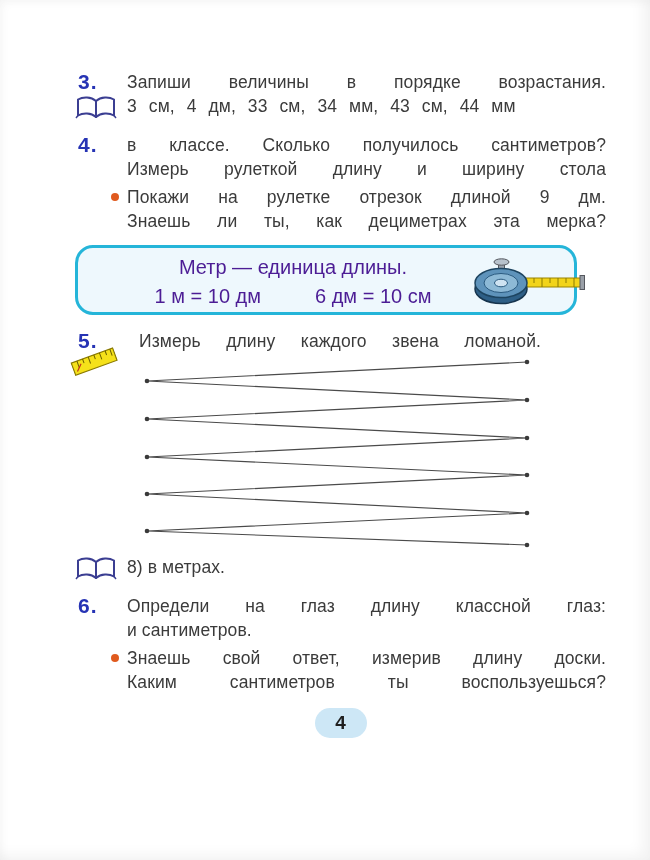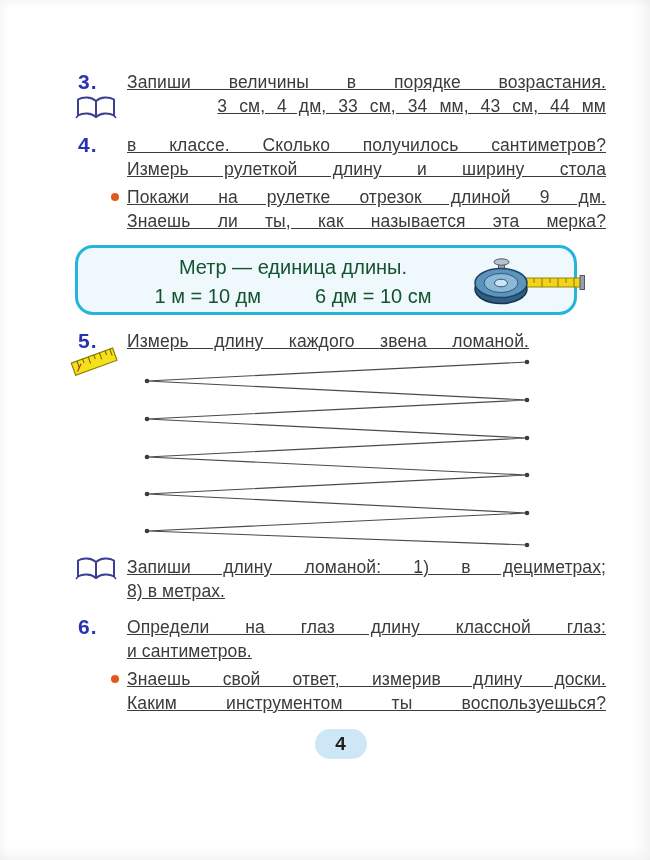--- a/index.html
+++ b/index.html
@@ -9,21 +9,21 @@
     box-sizing:border-box;
     padding:70px 44px 0 75px;
     background:#ffffff;
     font-family:"Liberation Sans","DejaVu Sans",sans-serif;
     color:#3b3b3b;
     box-shadow:inset -7px -5px 14px rgba(0,0,0,0.05), inset 3px 3px 8px rgba(0,0,0,0.03);
     overflow:hidden;
   }
   .row{display:flex;align-items:flex-start;}
   .gutter{flex:0 0 52px;width:52px;position:relative;min-height:24px;}
-  .body{flex:1;min-width:0;text-decoration:underline;}
+  .body{flex:1;min-width:0;}
   .line{font-size:17.5px;line-height:24px;color:#3b3b3b;letter-spacing:0.1px;}
   .fill{text-align:justify;text-align-last:justify;}
   .tasknum{
     display:block;font-size:21px;font-weight:700;color:#2633b4;
     line-height:24px;padding-left:3px;letter-spacing:1px;
   }
   .bullet-dot{
     position:absolute;right:8px;top:8px;width:8px;height:8px;border-radius:50%;
     background:#e05a1e;
   }
@@ -31,35 +31,35 @@
   .spacer-xs{height:4px;}
   
   .infobox{
     position:relative;
     margin:12px 0 14px 0;
     width:502px;height:70px;box-sizing:border-box;
     border:3px solid #25b5d9;border-radius:18px;
     background:#eef8fd;
     padding:5px 0 0 20px;
   }
-  .infobox .txt{width:390px;text-align:center;font-size:20px;line-height:29px;color:#14532d;}
+  .infobox .txt{width:390px;text-align:center;font-size:20px;line-height:29px;color:#4c1d95;}
   .eqgap{display:inline-block;width:54px;}
   .tape{position:absolute;right:-22px;top:6px;}
   
   .figure-row{margin-top:4px;}
   .figure-wrap{position:relative;height:198px;}
   .ruler-icon{position:absolute;left:-55px;top:-4px;transform:rotate(-20deg);}
   
   .pill{
     margin:14px auto 0 auto;width:52px;height:30px;border-radius:15px;
     background:#cde7f6;display:flex;align-items:center;justify-content:center;
     font-size:19px;font-weight:700;color:#1f1f1f;
   }
-  .values{word-spacing:7px;text-align:right;}
-  .w402{width:402px;}
+  .values{word-spacing:7px;}
+  .w402{width:402px;margin-left:12px;}
   .book-svg{display:block;margin-top:1px;}
 </style>
 </head>
 <body>
 
 <div class="page">
 
   <section>
     <div class="row">
       <div class="gutter">
@@ -98,21 +98,21 @@
         <div class="line fill">Измерь рулеткой длину и ширину стола</div>
       </div>
     </div>
     <div class="spacer-xs"></div>
     <div class="row">
       <div class="gutter">
         <span class="bullet-dot"></span>
       </div>
       <div class="body">
         <div class="line fill">Покажи на рулетке отрезок длиной 9 дм.</div>
-        <div class="line fill">Знаешь ли ты, как называется эта мерка?</div>
+        <div class="line fill">Знаешь ли ты, как дециметрах эта мерка?</div>
       </div>
     </div>
   </section>
 
   <div class="infobox">
     <div class="txt">Метр — единица длины.</div>
     <div class="txt"><span>1 м = 10 дм</span><span class="eqgap"></span><span>6 дм = 10 см</span></div>
     <span class="tape">
       <svg width="122" height="58" viewBox="0 0 122 58">
         <rect x="46" y="24" width="62" height="9" fill="#f2d41a" stroke="#9a8400" stroke-width="1"></rect>
@@ -175,21 +175,20 @@
         <span>
           <svg class="book-svg" width="42" height="26" viewBox="0 0 42 26">
             <path d="M21 6 C16 1.5, 8 1.5, 3 4.5 L3 20.5 C8 17.5, 16 17.5, 21 22 Z" fill="#ffffff" stroke="#3b3e92" stroke-width="2" stroke-linejoin="round"></path>
             <path d="M21 6 C26 1.5, 34 1.5, 39 4.5 L39 20.5 C34 17.5, 26 17.5, 21 22 Z" fill="#ffffff" stroke="#3b3e92" stroke-width="2" stroke-linejoin="round"></path>
             <path d="M21 6 L21 22" stroke="#3b3e92" stroke-width="2"></path>
             <path d="M3 20.5 L1 23 M39 20.5 L41 23" stroke="#3b3e92" stroke-width="1.5"></path>
           </svg>
         </span>
       </div>
       <div class="body">
-        <div class="line fill">Запиши длину ломаной: 1) в дециметрах;</div>
         <div class="line">8) в метрах.</div>
       </div>
     </div>
   </section>
 
   <div class="spacer-sm"></div>
 
   <section>
     <div class="row">
       <div class="gutter">
@@ -200,21 +199,21 @@
         <div class="line">и сантиметров.</div>
       </div>
     </div>
     <div class="spacer-xs"></div>
     <div class="row">
       <div class="gutter">
         <span class="bullet-dot"></span>
       </div>
       <div class="body">
         <div class="line fill">Знаешь свой ответ, измерив длину доски.</div>
-        <div class="line fill">Каким инструментом ты воспользуешься?</div>
+        <div class="line fill">Каким сантиметров ты воспользуешься?</div>
       </div>
     </div>
   </section>
 
   <div class="pill">
     <span>4</span>
   </div>
 
 </div>
 

